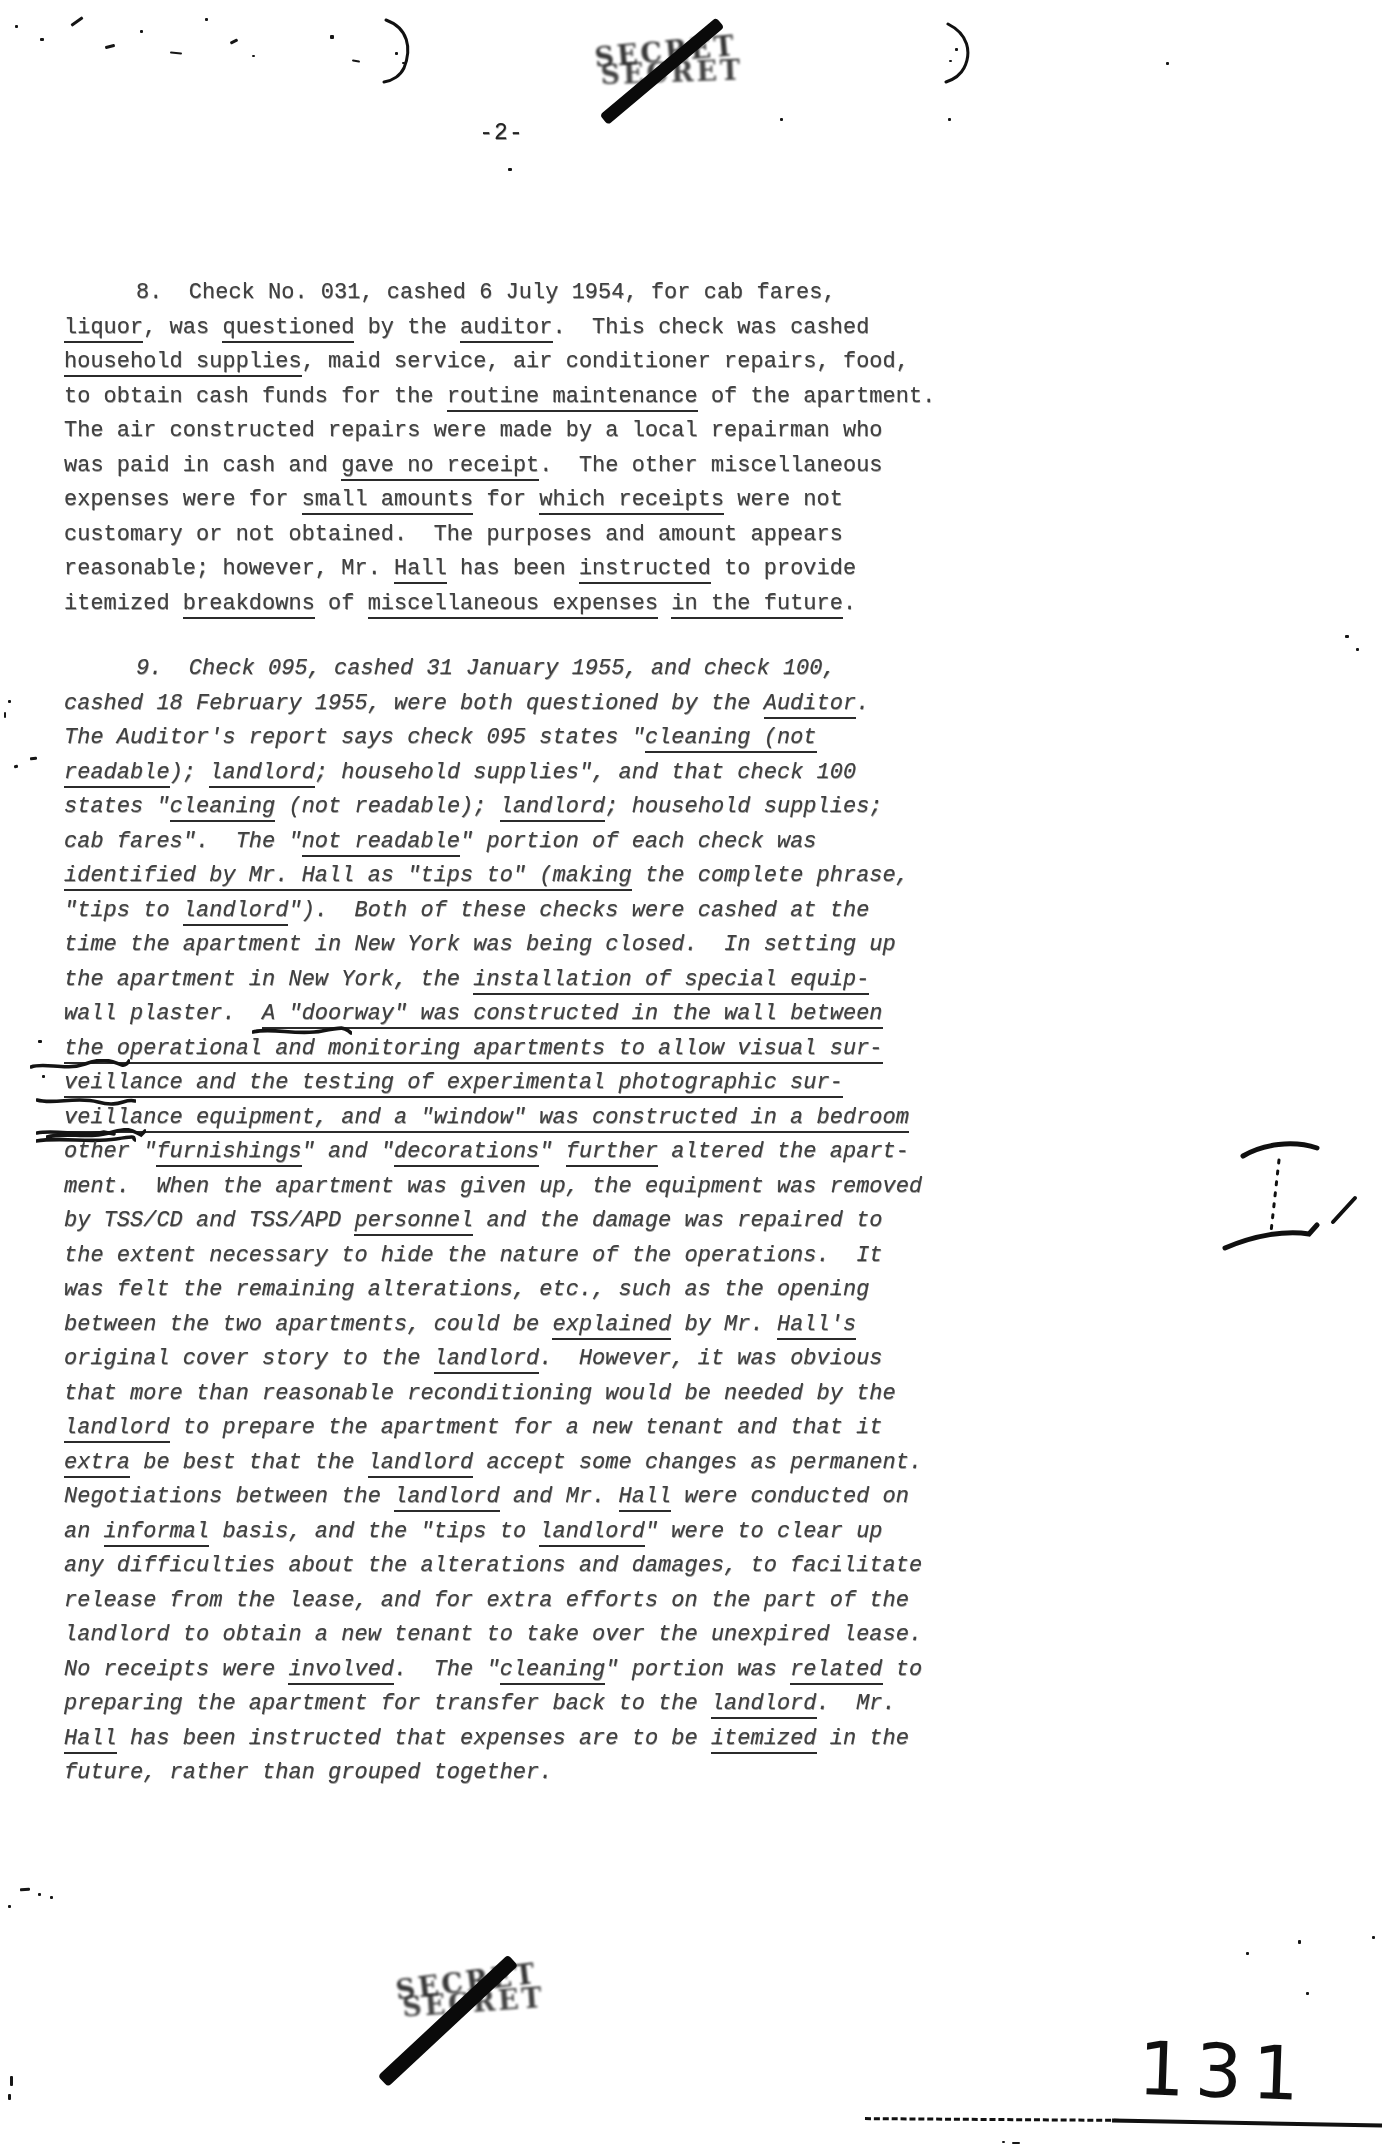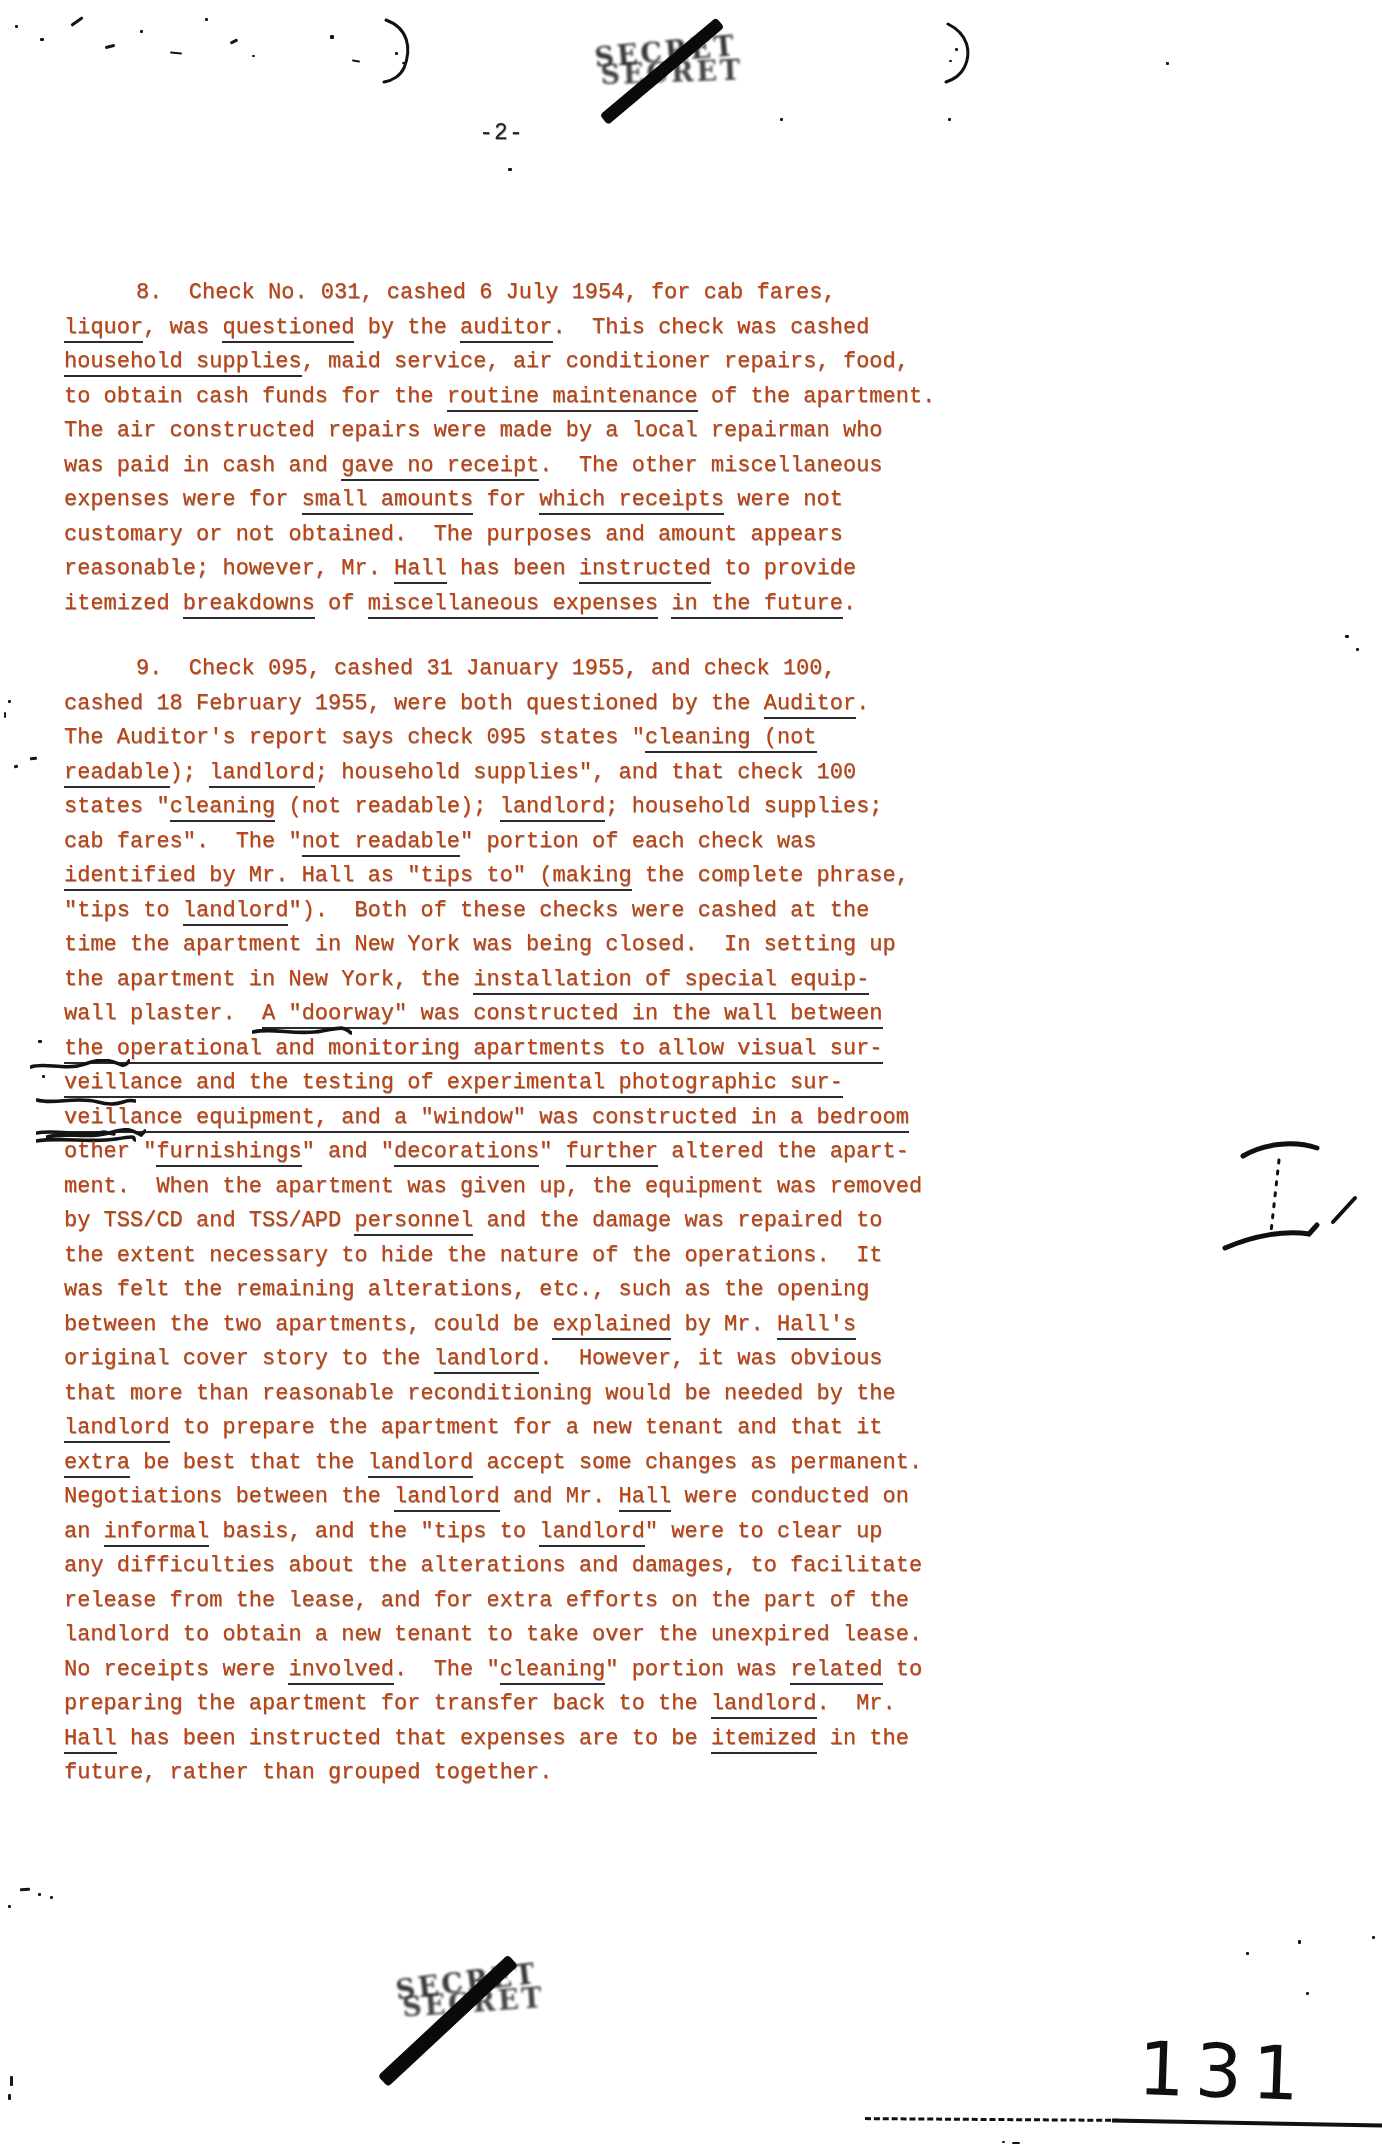--- a/index.html
+++ b/index.html
@@ -11,24 +11,24 @@
     font-family:"Liberation Mono", monospace;
   }
   .page-number{
     position:absolute;left:64px;top:120px;width:875px;
     text-align:center;font-size:23px;color:#222;
     letter-spacing:1px;
     text-shadow:0.4px 0.6px 0 rgba(20,20,20,.45);
   }
   .doc-text{
     position:absolute;left:64px;top:276px;width:880px;
-    font-size:22px;line-height:34.5px;color:#c2410c;
+    font-size:22px;line-height:34.5px;color:#404040;
     text-shadow:0.4px 0.6px 0 rgba(20,20,20,.40), -0.3px -0.2px 0 rgba(40,40,40,.22);
   }
-  .para + .para{margin-top:31px;}
+  .para + .para{margin-top:31px;font-style:italic;}
   .line{position:relative;white-space:pre;}
   .line.indent{padding-left:72px;}
   .u{border-bottom:2px solid #2b2b2b;padding-bottom:1px;}
   .scrawl{position:absolute;bottom:-7px;height:14px;pointer-events:none;}
   .scrawl path{fill:none;stroke:#141414;stroke-width:3.6px;stroke-linecap:round;vector-effect:non-scaling-stroke;}
   
   .stamp{
     position:absolute;width:150px;height:92px;
     font-family:"DejaVu Serif", serif;font-weight:bold;
     color:#151515;

